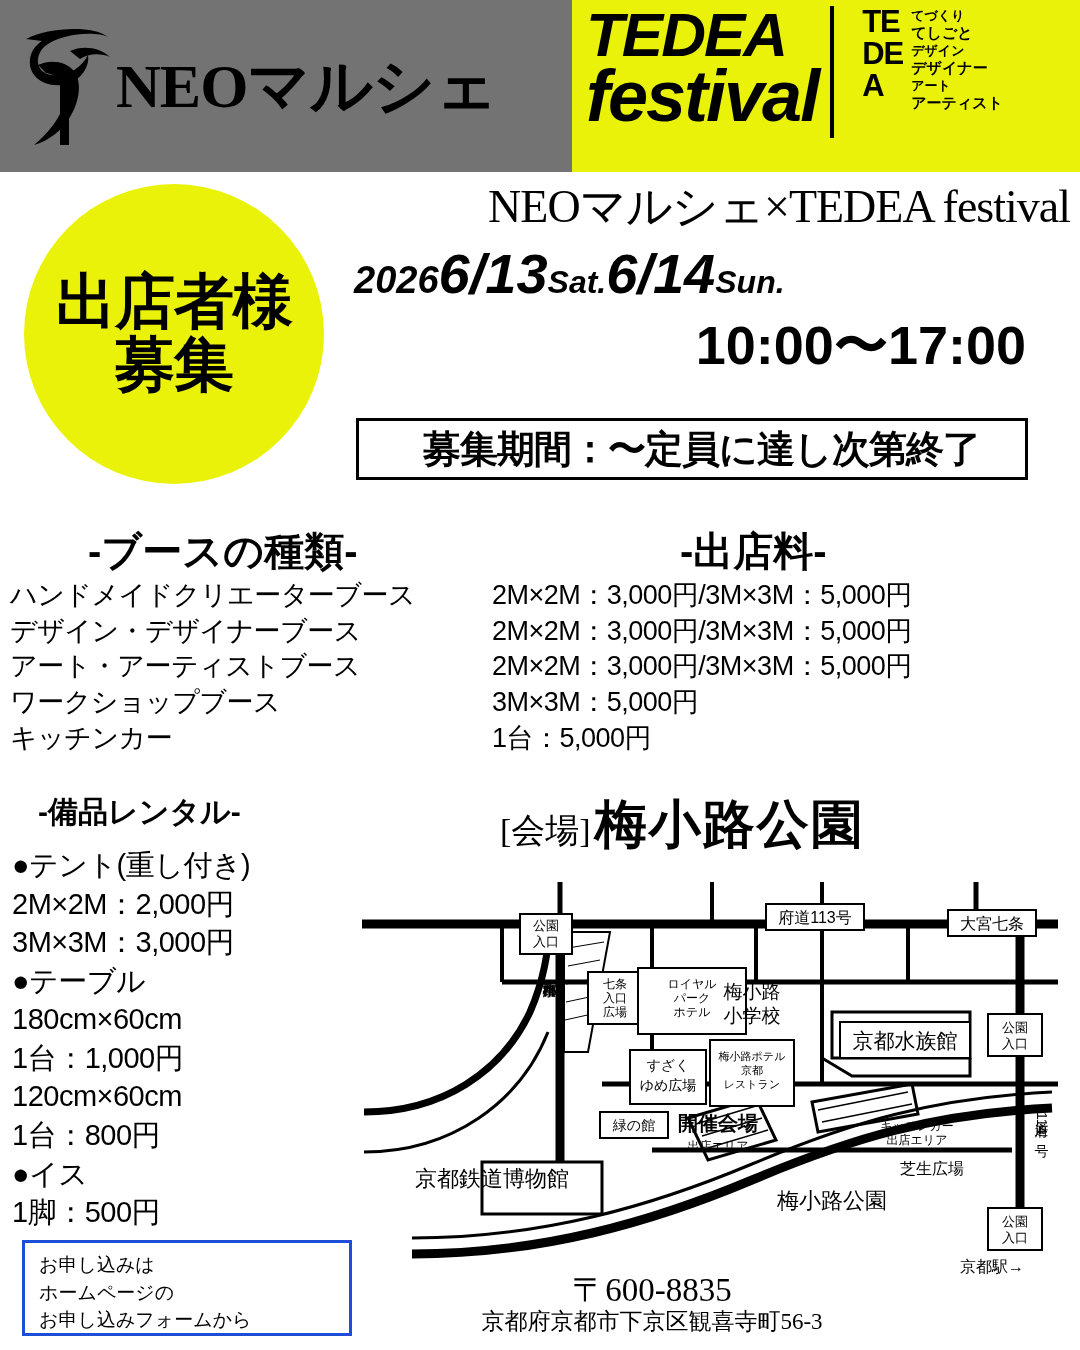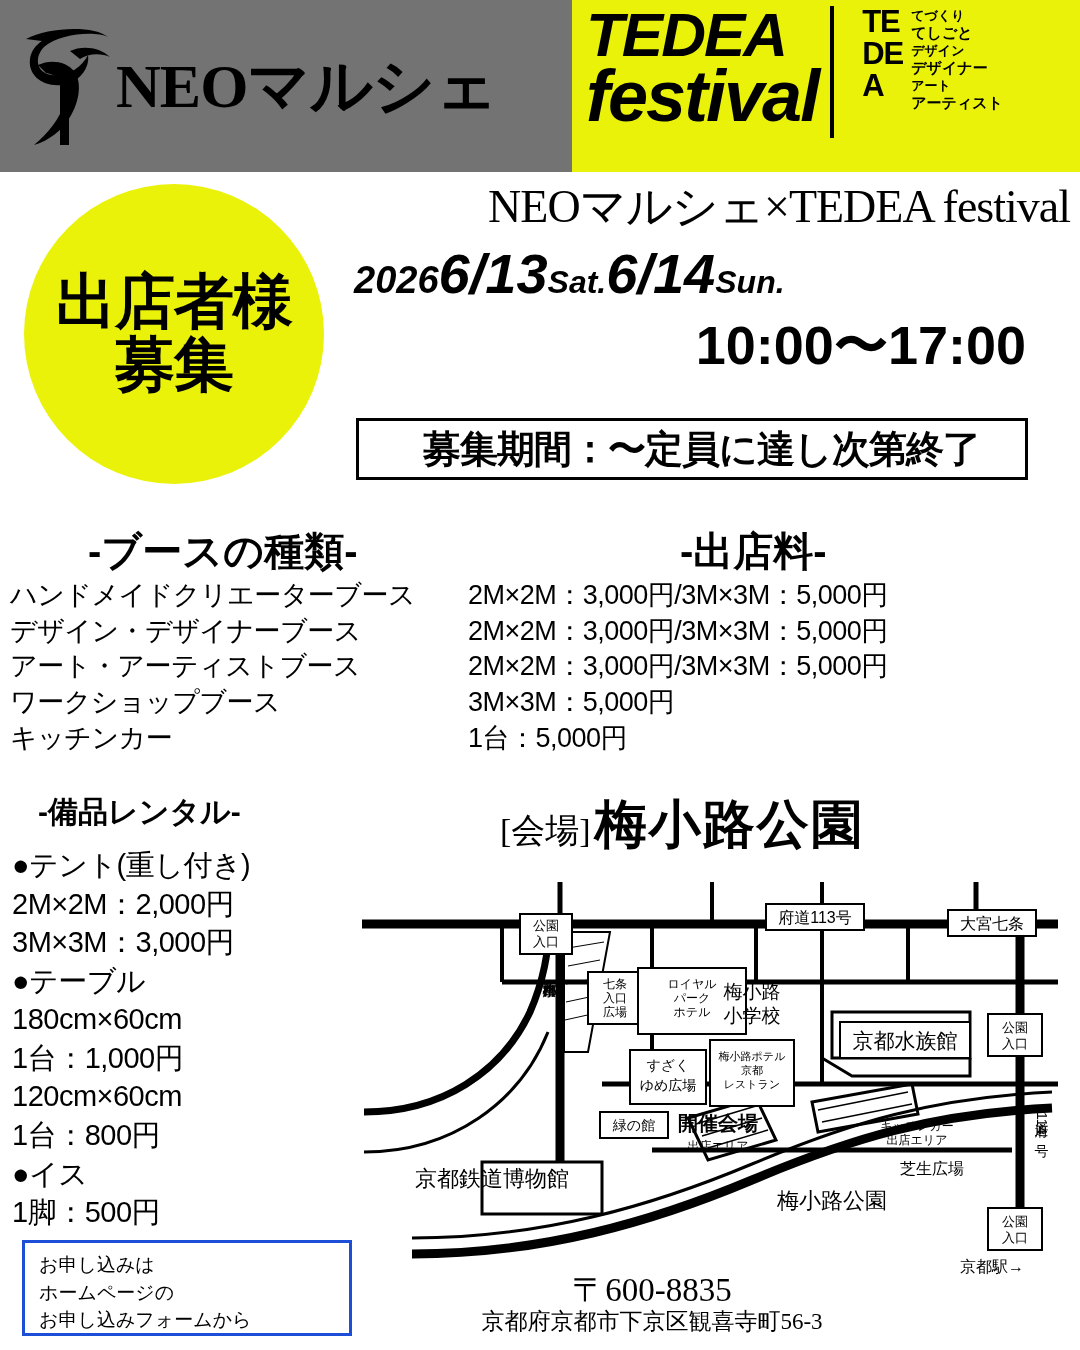--- a/index.html
+++ b/index.html
@@ -114,21 +114,21 @@
   }
 
   
   .booth-head {
     position: absolute; top: 524px; font-weight: bold;
     font-family: Liberation Sans, sans-serif; font-size: 40px;
   }
   .booth-head.left { left: 88px; }
   .booth-head.right { left: 680px; }
   .booth-list { position: absolute; left: 10px; top: 578px; }
-  .fee-list { position: absolute; left: 468px; top: 578px; }
+  .fee-list { position: absolute; left: 492px; top: 578px; }
   .booth-list div, .fee-list div {
     font-size: 27px; line-height: 1.32; white-space: nowrap;
     letter-spacing: -0.5px;
   }
 
   
   .rental-head {
     position: absolute; left: 38px; top: 792px;
     font-weight: bold; font-size: 30px;
     font-family: "Liberation Sans", sans-serif;

